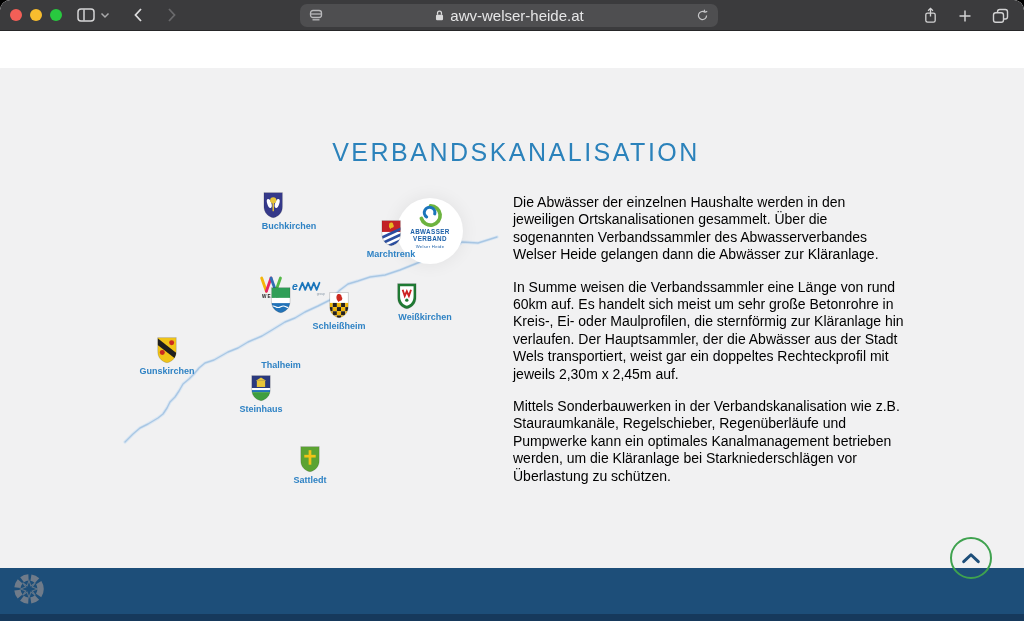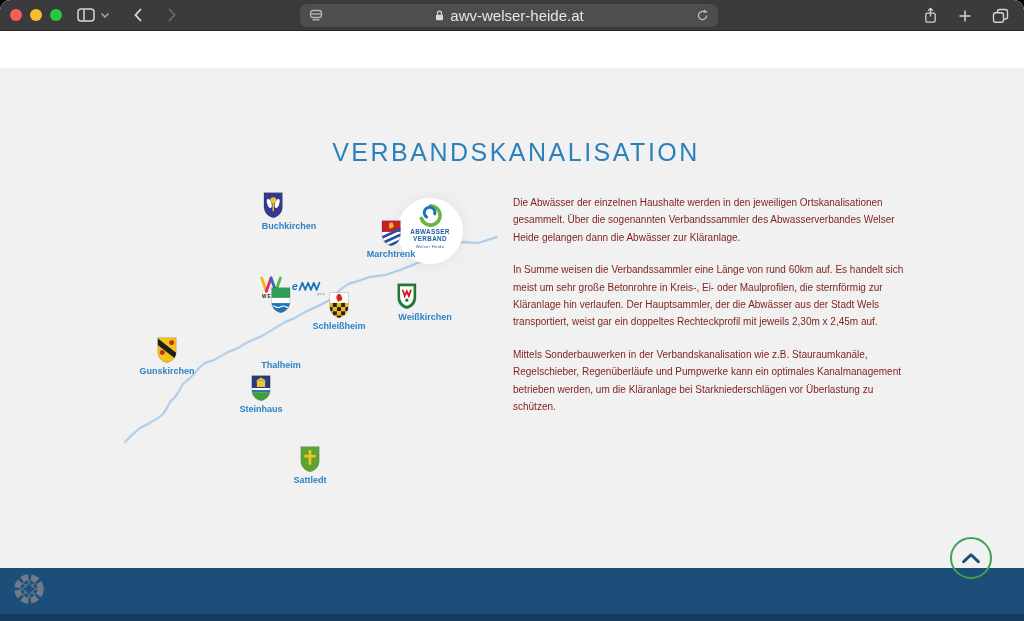--- a/index.html
+++ b/index.html
@@ -17,21 +17,21 @@
   .addr-wrap{position:absolute;left:300px;top:4px;width:418px;height:23px;}
   .addr-bar{width:100%;height:100%;background:#4e4e50;border-radius:7px;display:flex;align-items:center;padding:0 7px;position:relative;}
   .addr-center{position:absolute;left:0;right:0;top:0;bottom:0;display:flex;align-items:center;justify-content:center;gap:5px;color:#e6e6e7;font-size:15px;}
   .right-icons{position:absolute;right:12px;top:0;height:31px;display:flex;align-items:center;gap:11px;}
 
   
   .site{position:absolute;top:31px;left:0;width:1024px;height:590px;background:#f1f1f2;}
   .site-header{position:absolute;top:0;left:0;width:100%;height:37px;background:#ffffff;}
   .page-title{position:absolute;top:107px;left:0;width:100%;text-align:center;font-size:25px;font-weight:500;letter-spacing:2.5px;margin:0;}
   .text-col{position:absolute;left:513px;top:163px;width:392px;}
-  .text-col p{margin:0 0 15px 0;font-size:10px;line-height:17.4px;color:#7f1d1d;}
+  .text-col p{margin:0 0 15px 0;font-size:14px;line-height:17.4px;color:#000000;}
 
   
   .map{position:absolute;left:0;top:0;width:1024px;height:537px;}
   .river-svg{position:absolute;left:0;top:0;pointer-events:none;}
   .hub{position:absolute;width:66px;height:66px;border-radius:50%;background:#fff;box-shadow:0 0 18px rgba(0,0,0,0.07);display:flex;flex-direction:column;align-items:center;justify-content:flex-start;padding-top:5px;}
   .hub-text{font-size:6.3px;font-weight:bold;letter-spacing:0.4px;line-height:7px;text-align:center;}
   .hub-sub{font-size:4.2px;letter-spacing:0.3px;margin-top:1.5px;text-align:center;}
   .muni{position:absolute;transform:translate(-50%,-50%);display:flex;flex-direction:column;align-items:center;}
   .muni .crest{line-height:0;}
   .muni-label{font-size:9px;font-weight:bold;margin-top:2px;white-space:nowrap;}

